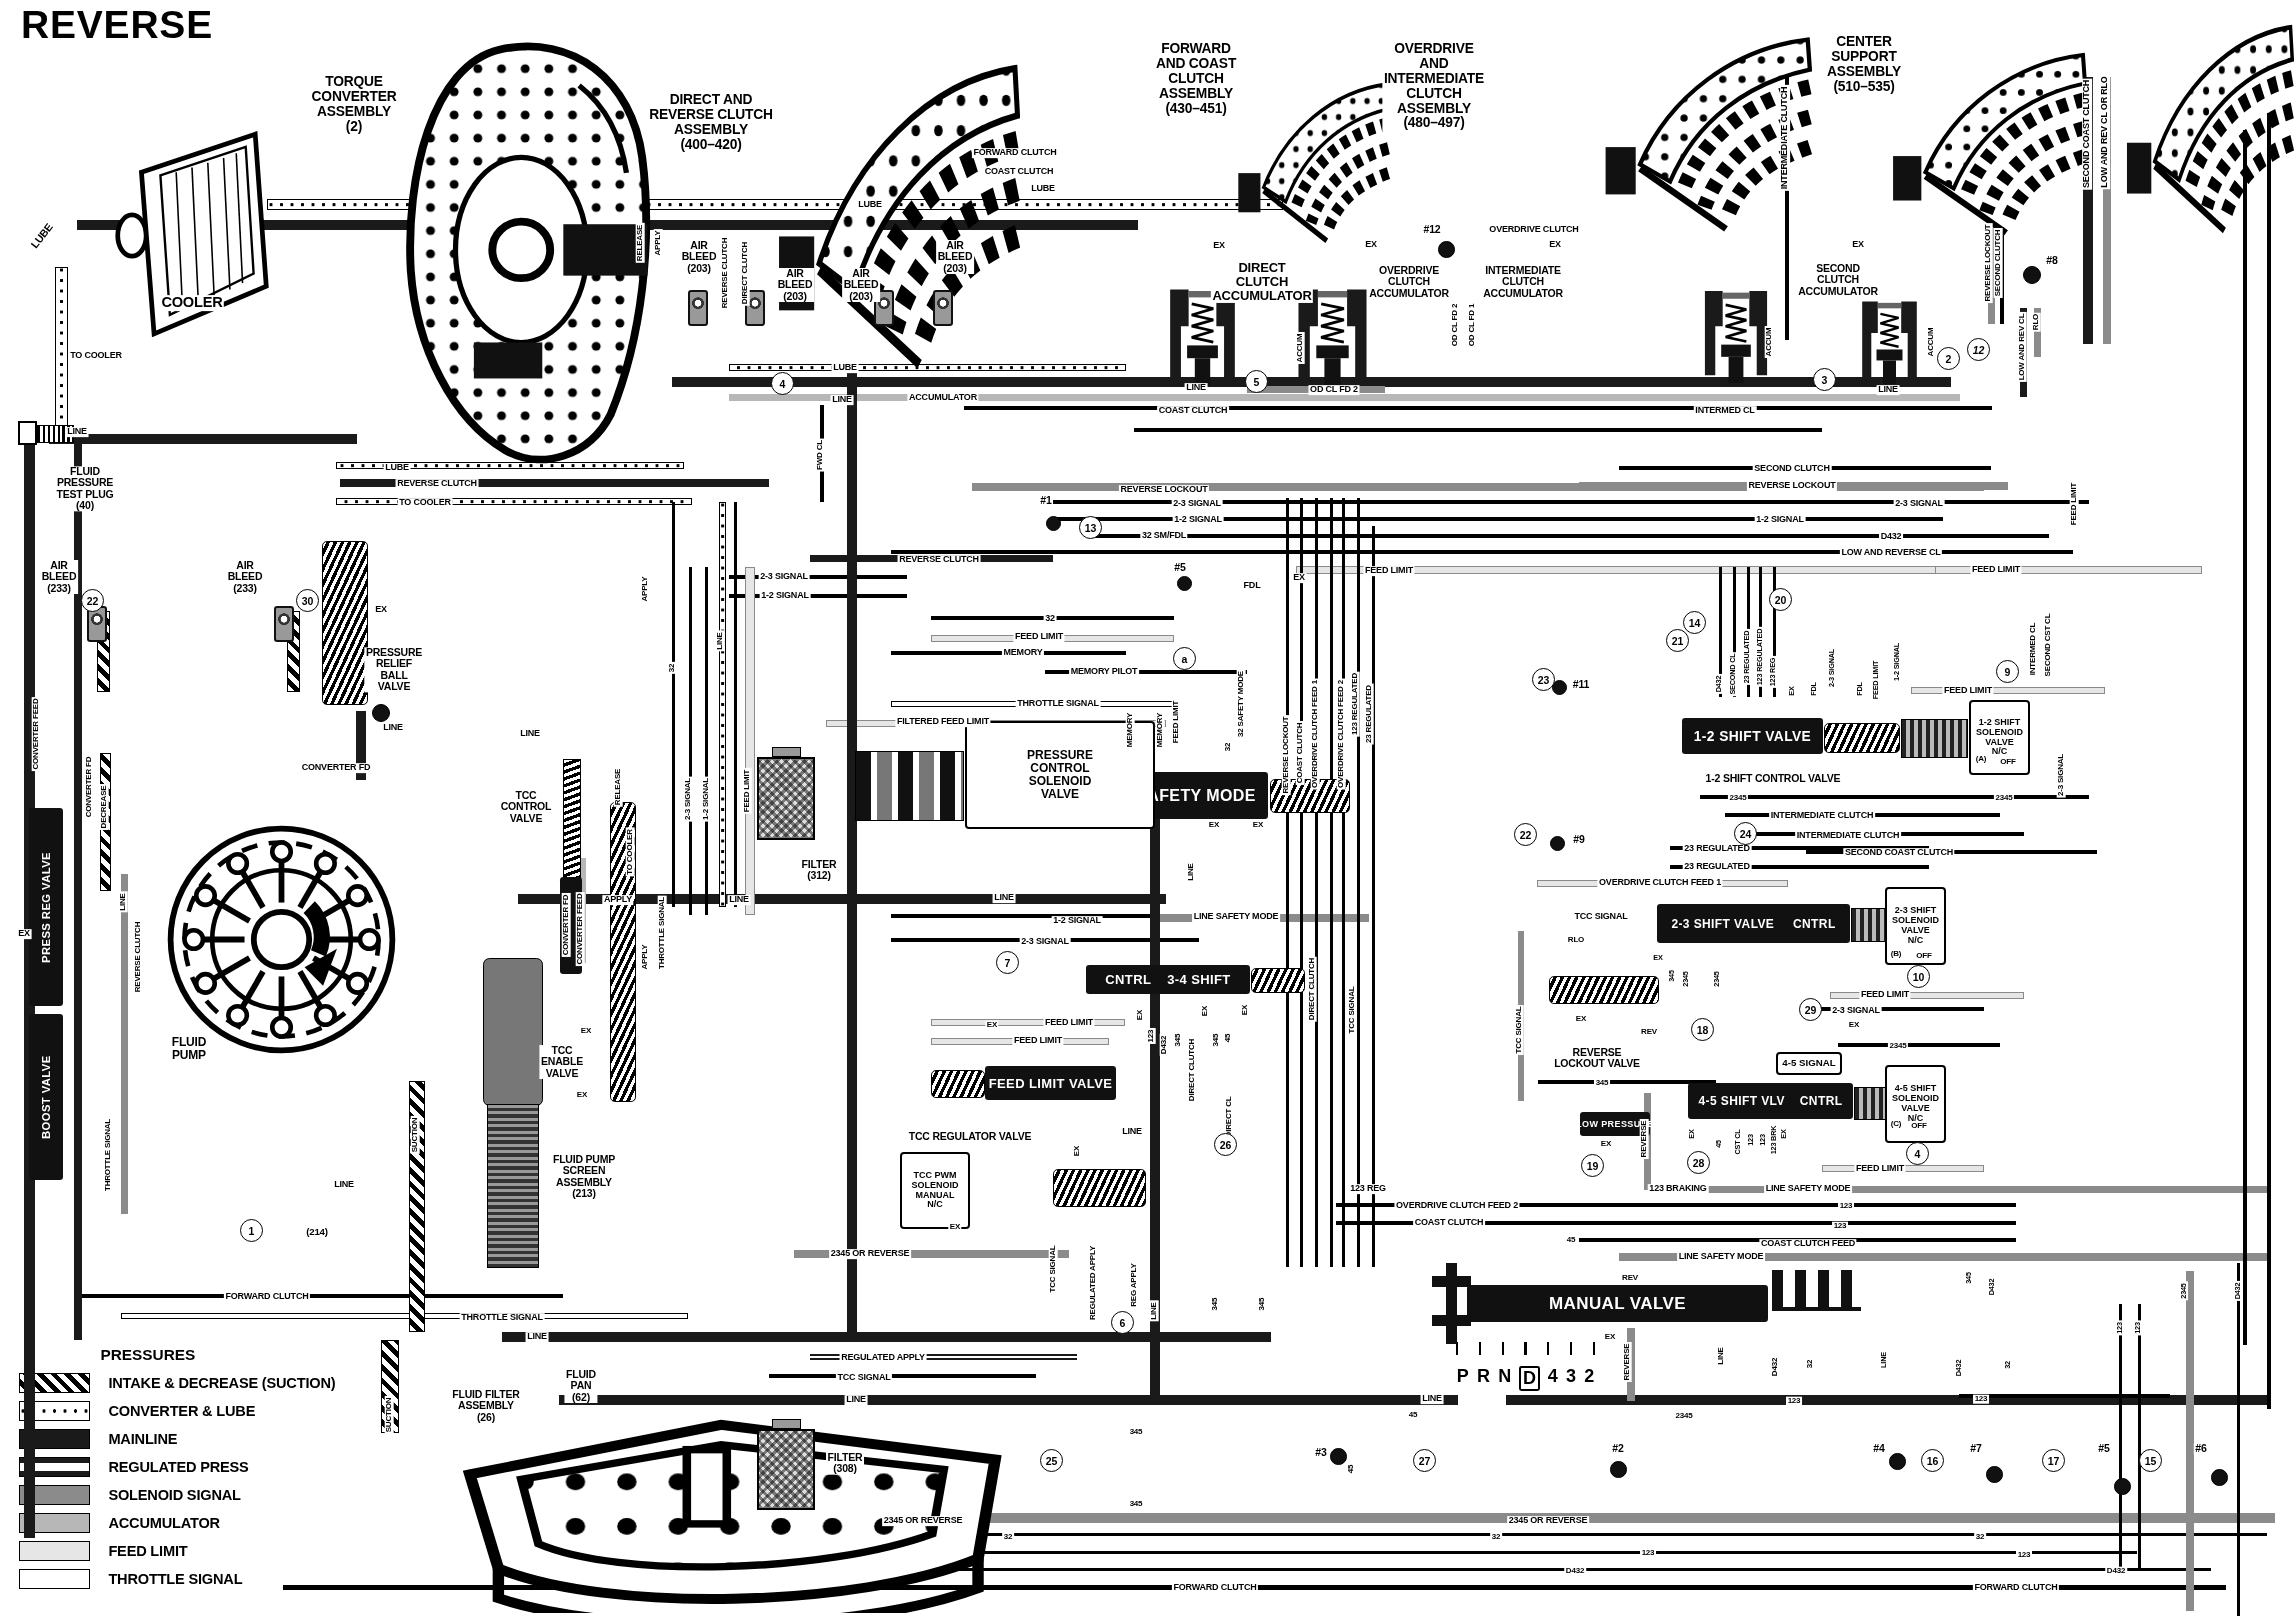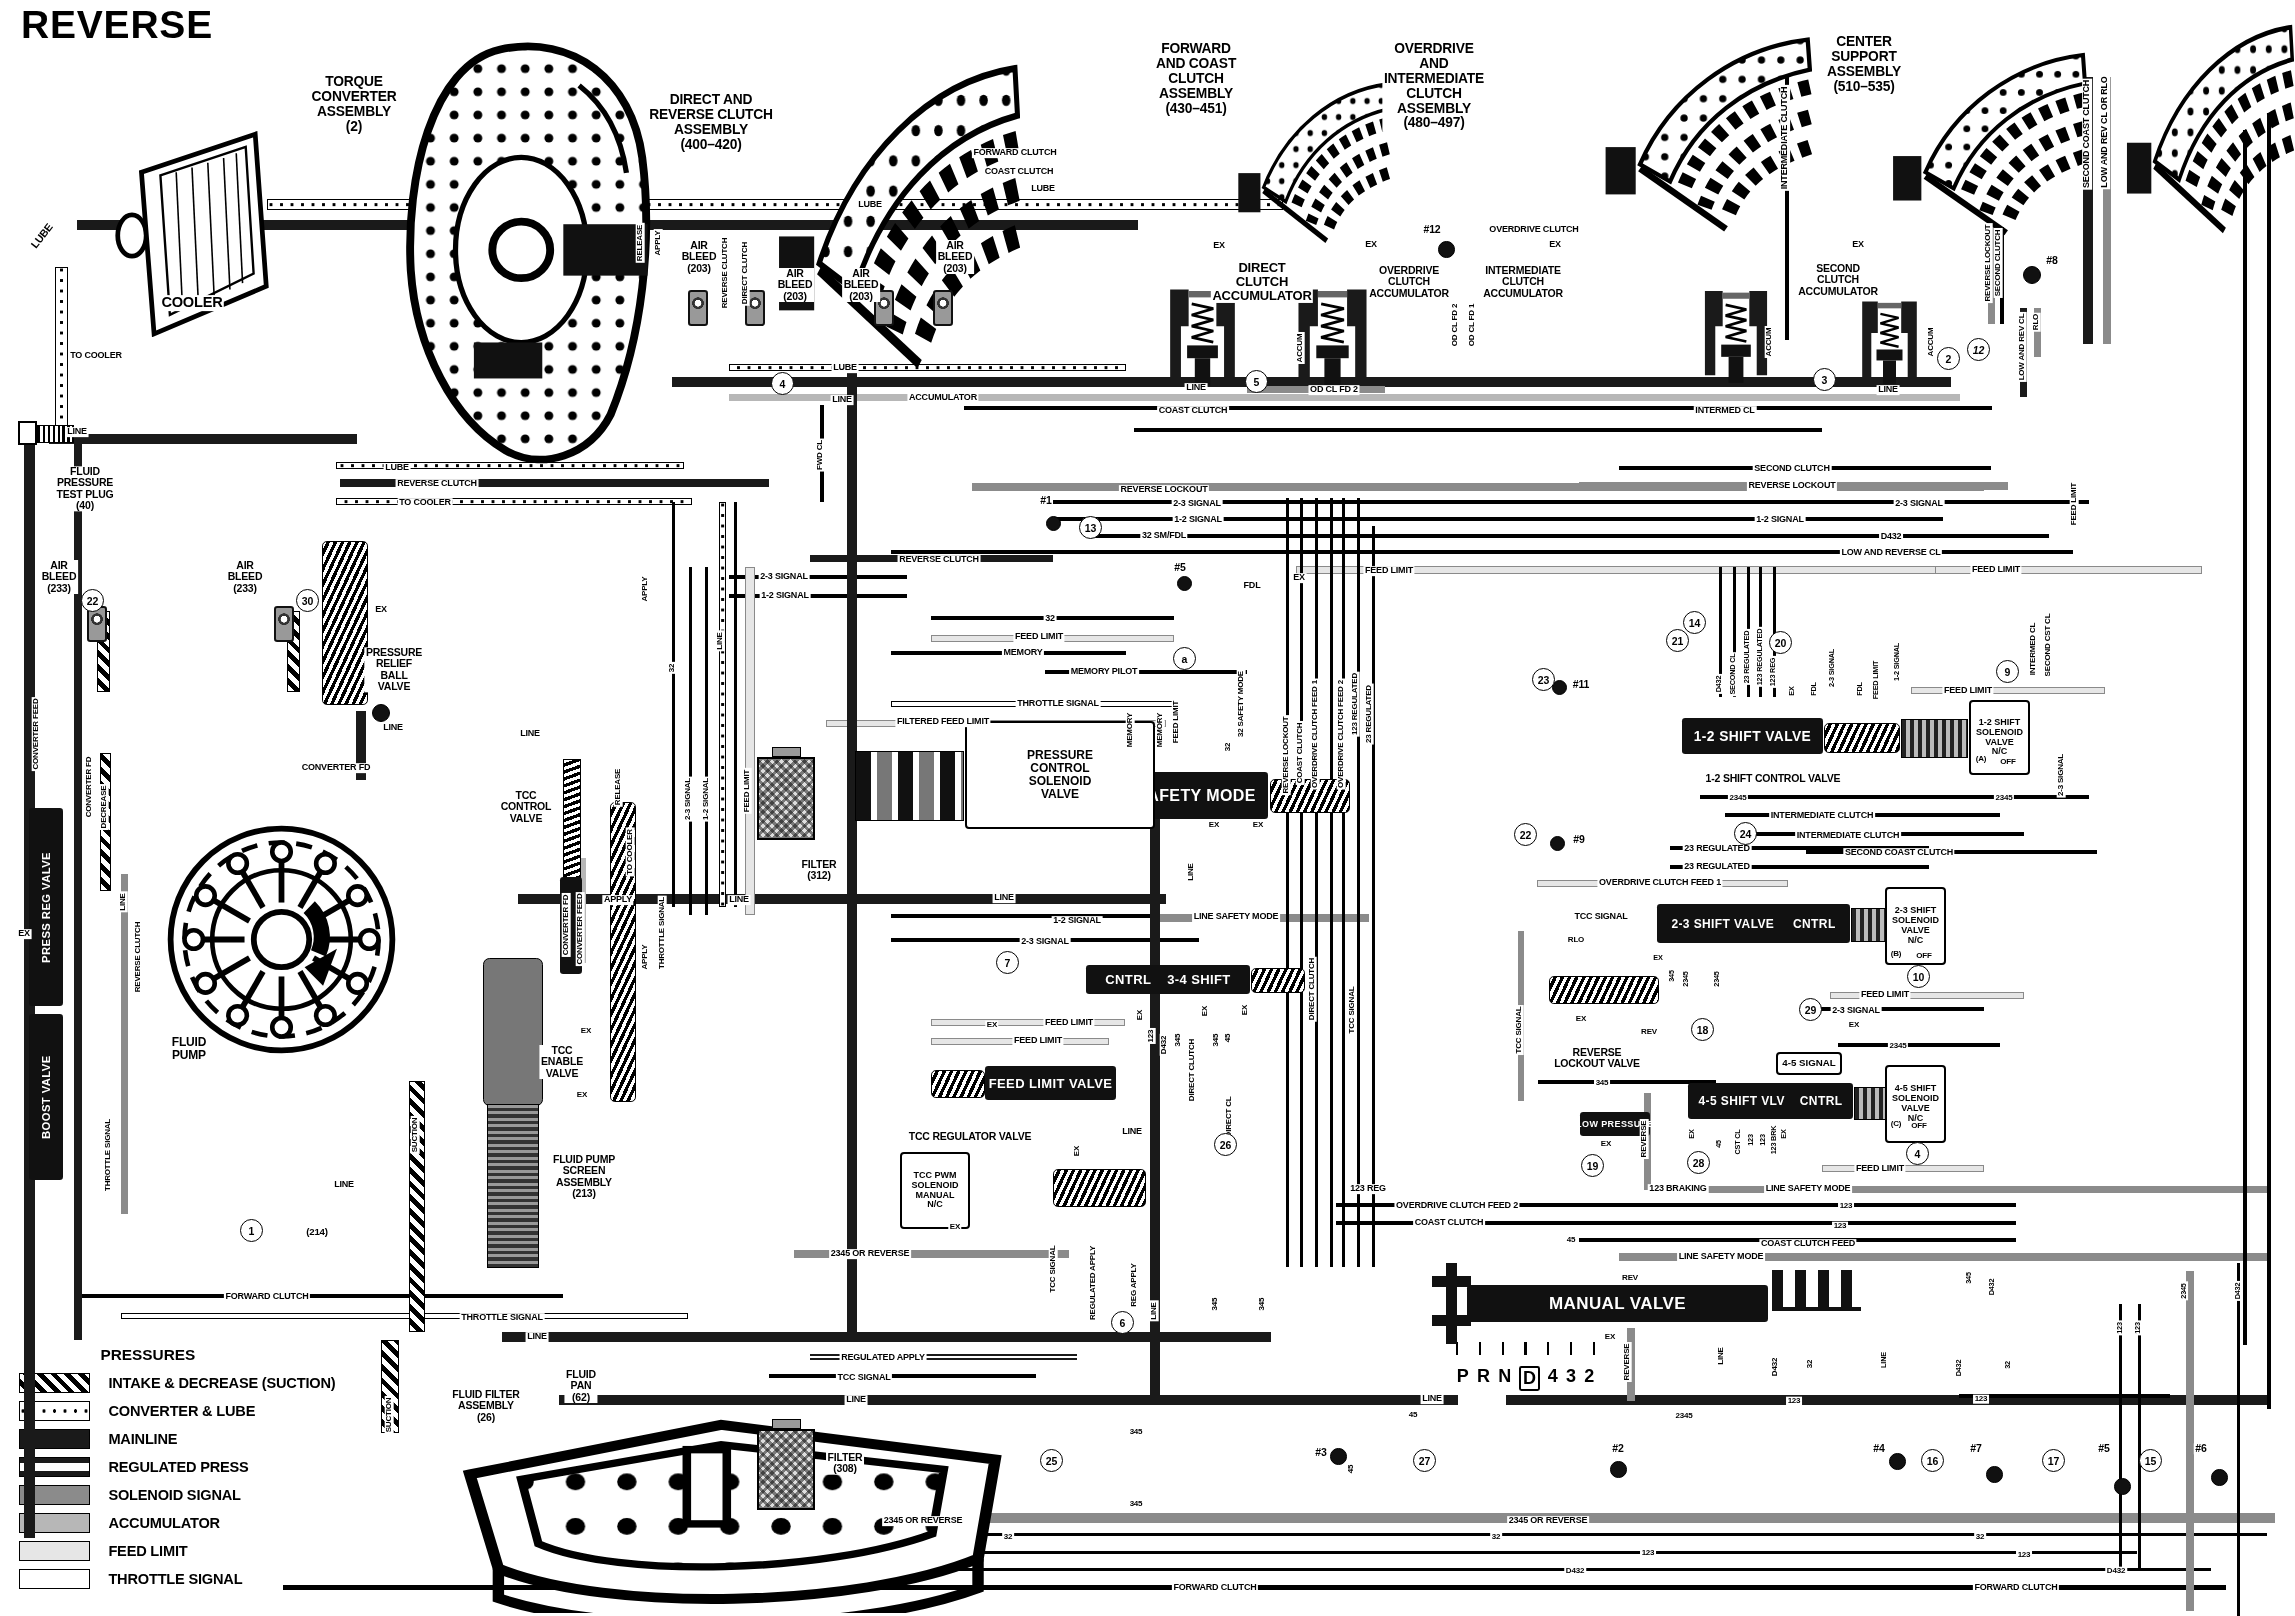--- a/index.html
+++ b/index.html
@@ -800,21 +800,21 @@
     <div class="circ" style="left: 1907px; top: 965px;">10</div>
     <div class="circ" style="left: 1906px; top: 1142px;">4</div>
     <div class="circ" style="left: 1967px; top: 338px; font-style: italic;">12</div>
     <div class="circ" style="left: 1079px; top: 516px;">13</div>
     <div class="circ" style="left: 1683px; top: 611px;">14</div>
     <div class="circ" style="left: 2139px; top: 1449px;">15</div>
     <div class="circ" style="left: 1921px; top: 1449px;">16</div>
     <div class="circ" style="left: 2042px; top: 1449px;">17</div>
     <div class="circ" style="left: 1691px; top: 1018px;">18</div>
     <div class="circ" style="left: 1581px; top: 1154px;">19</div>
-    <div class="circ" style="left: 1769px; top: 631px;">20</div>
+    <div class="circ" style="left: 1769px; top: 588px;">20</div>
     <div class="circ" style="left: 1666px; top: 629px;">21</div>
     <div class="circ" style="left: 1514px; top: 823px;">22</div>
     <div class="circ" style="left: 1532px; top: 668px;">23</div>
     <div class="circ" style="left: 1734px; top: 822px;">24</div>
     <div class="circ" style="left: 1040px; top: 1449px;">25</div>
     <div class="circ" style="left: 1214px; top: 1133px;">26</div>
     <div class="circ" style="left: 1413px; top: 1449px;">27</div>
     <div class="circ" style="left: 1687px; top: 1151px;">28</div>
     <div class="circ" style="left: 1799px; top: 998px;">29</div>
     <div class="circ" style="left: 296px; top: 589px;">30</div>

